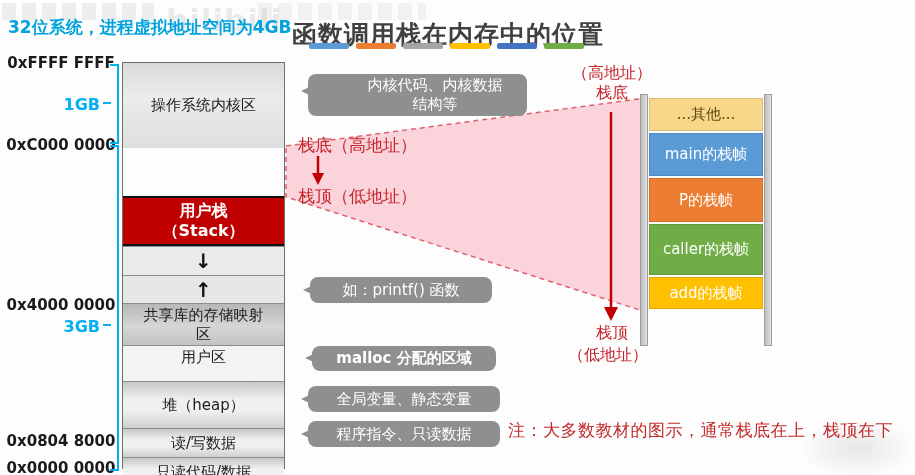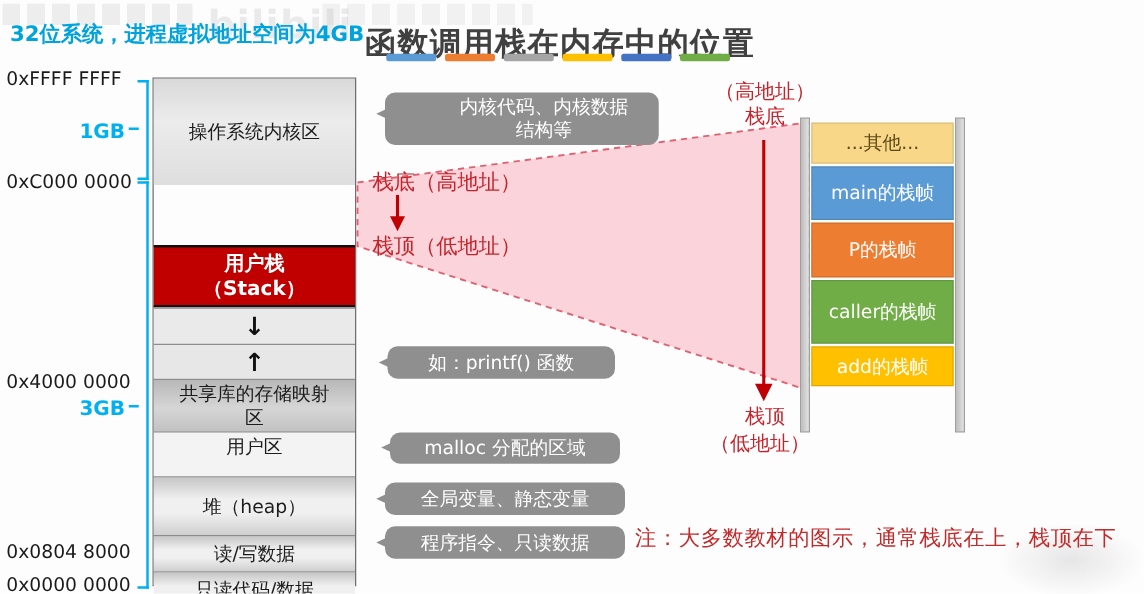--- a/index.html
+++ b/index.html
@@ -14,21 +14,21 @@
   .ghost-blob{position:absolute;left:798px;top:418px;width:118px;height:60px;border-radius:50%;
     background:radial-gradient(ellipse at center,rgba(226,226,226,.85),rgba(255,255,255,0) 70%);}
 
   
   .subtitle{position:absolute;left:8px;top:16px;font-size:17px;font-weight:bold;color:#00A3DC;}
   .title{position:absolute;left:292px;top:3px;font-size:25px;font-weight:bold;color:#404040;letter-spacing:1px;margin-top:15px;}
   .bars{position:absolute;left:309px;top:43px;display:flex;gap:7px;}
   .bars .bar{width:40px;height:6px;border-radius:2px;}
 
   
-  .addr{position:absolute;left:5px;width:112px;text-align:left;font-size:15px;font-weight:400;color:#1a1a1a;}
+  .addr{position:absolute;left:5px;width:112px;text-align:center;font-size:15px;font-weight:700;color:#1a1a1a;}
   .gb{position:absolute;left:8px;width:92px;text-align:right;font-size:16px;font-weight:bold;color:#00B0F0;}
   .bracket{position:absolute;left:110px;width:7px;border:2px solid #00B0F0;border-left:none;}
   .tick{position:absolute;left:103px;width:8px;height:2px;background:#00B0F0;}
 
   
   .memcol{position:absolute;left:122px;top:62px;width:163px;height:407px;border:1px solid #6f6f6f;box-sizing:border-box;}
   .region{box-sizing:border-box;width:100%;display:flex;flex-direction:column;justify-content:center;align-items:center;
     font-size:15px;color:#1c1c1c;text-align:center;line-height:1.25;border-top:1px solid #8d8d8d;}
   .region:first-child{border-top:none;}
   .grad{background:linear-gradient(180deg,#c6c6c6 0,#f0f0f0 38%,#f0f0f0 62%,#cfcfcf 100%);}
@@ -46,21 +46,21 @@
   .mem-arrow{font-size:20px;font-weight:bold;line-height:1;color:#111;}
 
   
   .callout{position:absolute;background:#8F8F8F;border-radius:8px;color:#fff;font-size:15px;
     display:flex;align-items:center;justify-content:center;text-align:center;line-height:1.25;}
   .callout::before{content:"";position:absolute;left:-15px;border:8px solid transparent;border-right:17px solid #8F8F8F;}
   .c-kernel{left:308px;top:74px;width:184px;height:42px;padding-left:35px;}
   .c-kernel::before{top:9px;}
   .c-printf{left:310px;top:277px;width:182px;height:26px;}
   .c-printf::before{top:5px;}
-  .c-malloc{left:312px;top:346px;width:184px;height:25px;}
+  .c-malloc{left:312px;top:346px;width:184px;height:25px;font-weight:bold;}
   .c-malloc::before{top:4px;}
   .c-globals{left:308px;top:386px;width:192px;height:26px;}
   .c-globals::before{top:5px;}
   .c-instr{left:308px;top:421px;width:192px;height:26px;}
   .c-instr::before{top:5px;}
 
   
   .redtxt{position:absolute;color:#C5242C;font-size:17px;}
   .sp-bottom{left:298px;top:134px;}
   .sp-top{left:298px;top:185px;}

